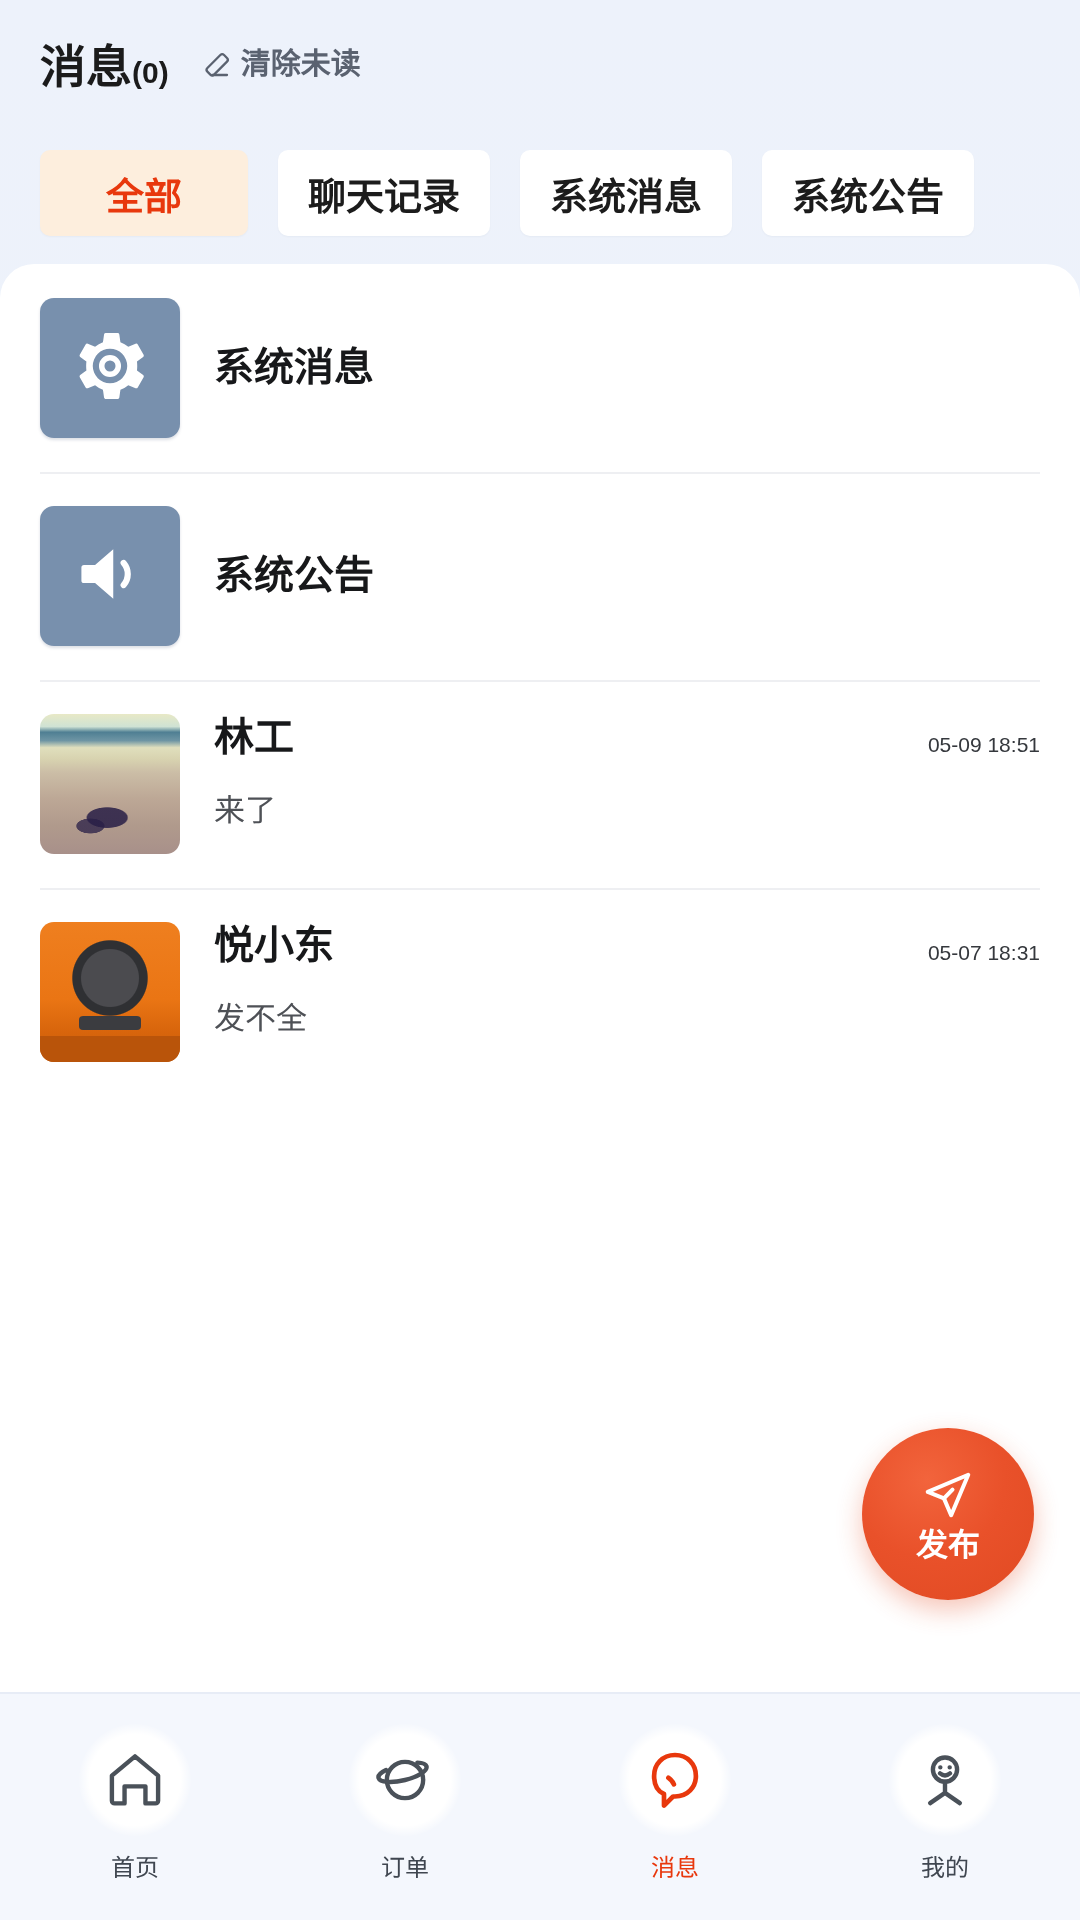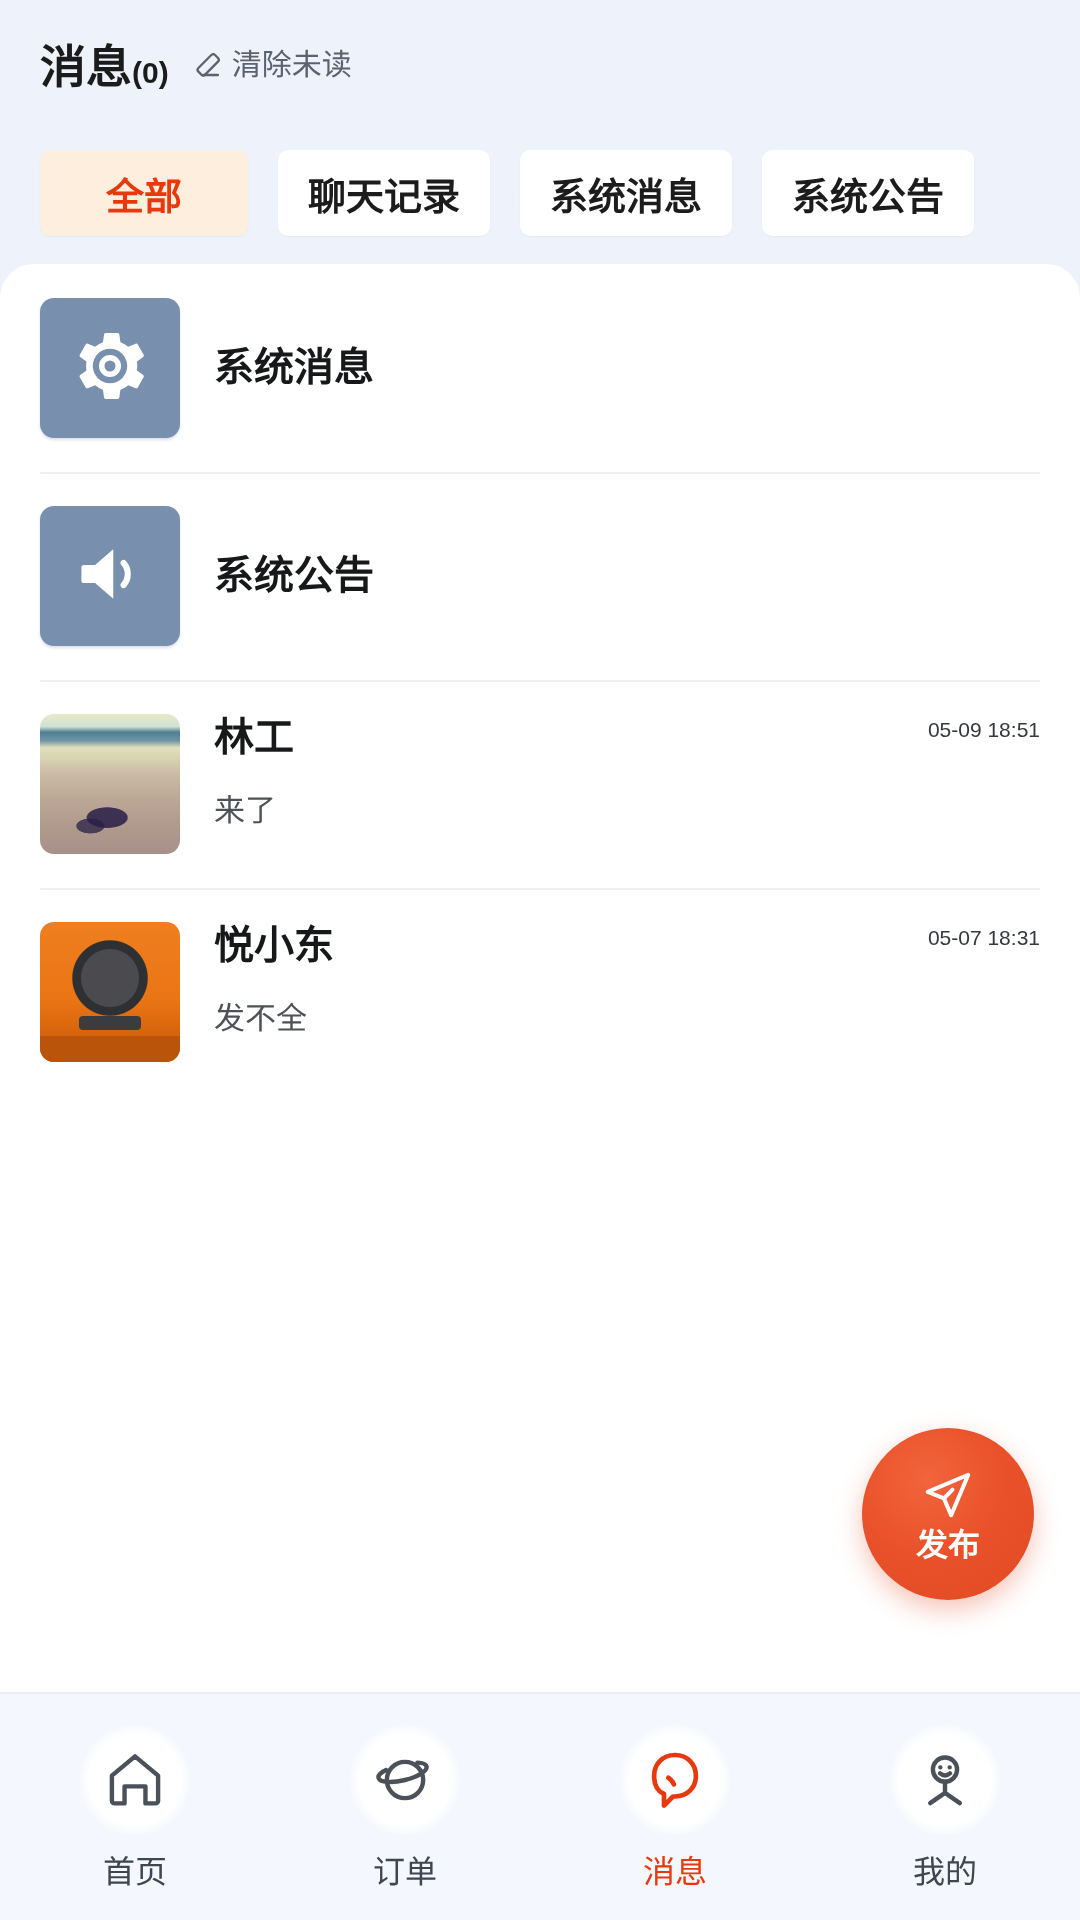--- a/index.html
+++ b/index.html
@@ -17,44 +17,45 @@
     background: linear-gradient(180deg, #edf2fb 0%, #eef2fa 55%, #f0f4fc 100%);
     display: flex;
     flex-direction: column;
   }
 
   
   .header {
     padding: 44px 0 0 40px;
     display: flex;
     align-items: baseline;
-    gap: 23px;
+    gap: 32px;
     height: 130px;
   }
   .page-title {
     font-size: 46px;
     font-weight: 700;
     color: #1b1b1b;
     letter-spacing: 0px;
     line-height: 1;
   }
   .page-title .count {
     font-size: 30px;
     font-weight: 700;
     color: #1b1b1b;
   }
   .clear-unread {
     display: flex;
-    align-items: center;
+    align-items: flex-start;
     gap: 8px;
     color: #5a6270;
     font-size: 30px;
     line-height: 1;
     position: relative;
     top: -2px;
+    font-weight: bold;
   }
   .eraser-ico { width: 32px; height: 32px; display:block; }
 
   
   .tabs {
     display: flex;
     gap: 30px;
     padding: 20px 0 0 40px;
     height: 128px;
     align-items: flex-start;
@@ -160,21 +161,21 @@
       linear-gradient(180deg, #dfe5e8 0%, #c9d1d6 100%);
   }
 
   .row-body {
     flex: 1;
     padding-left: 34px;
     min-width: 0;
   }
   .row-top {
     display: flex;
-    align-items: flex-start;
+    align-items: flex-end;
     justify-content: space-between;
     gap: 8px;
   }
   .row-name {
     font-size: 40px;
     font-weight: 700;
     color: #17181a;
     line-height: 1.18;
     white-space: nowrap;
   }
@@ -243,21 +244,21 @@
     border: none;
   }
   .nav-ico-wrap {
     width: 112px; height: 112px;
     border-radius: 50%;
     background: radial-gradient(circle, #ffffff 0 58%, rgba(255,255,255,0) 72%);
     display: flex; align-items: center; justify-content: center;
   }
   .nav-ico-wrap svg { width: 66px; height: 66px; }
   .nav-label {
-    font-size: 32px;
+    font-size: 24px;
     color: #3f4650;
     line-height: 1;
   }
   .nav-item.active .nav-label { color: #e8380d; }
 </style>
 </head>
 <body>
 
 <div id="app">
 

